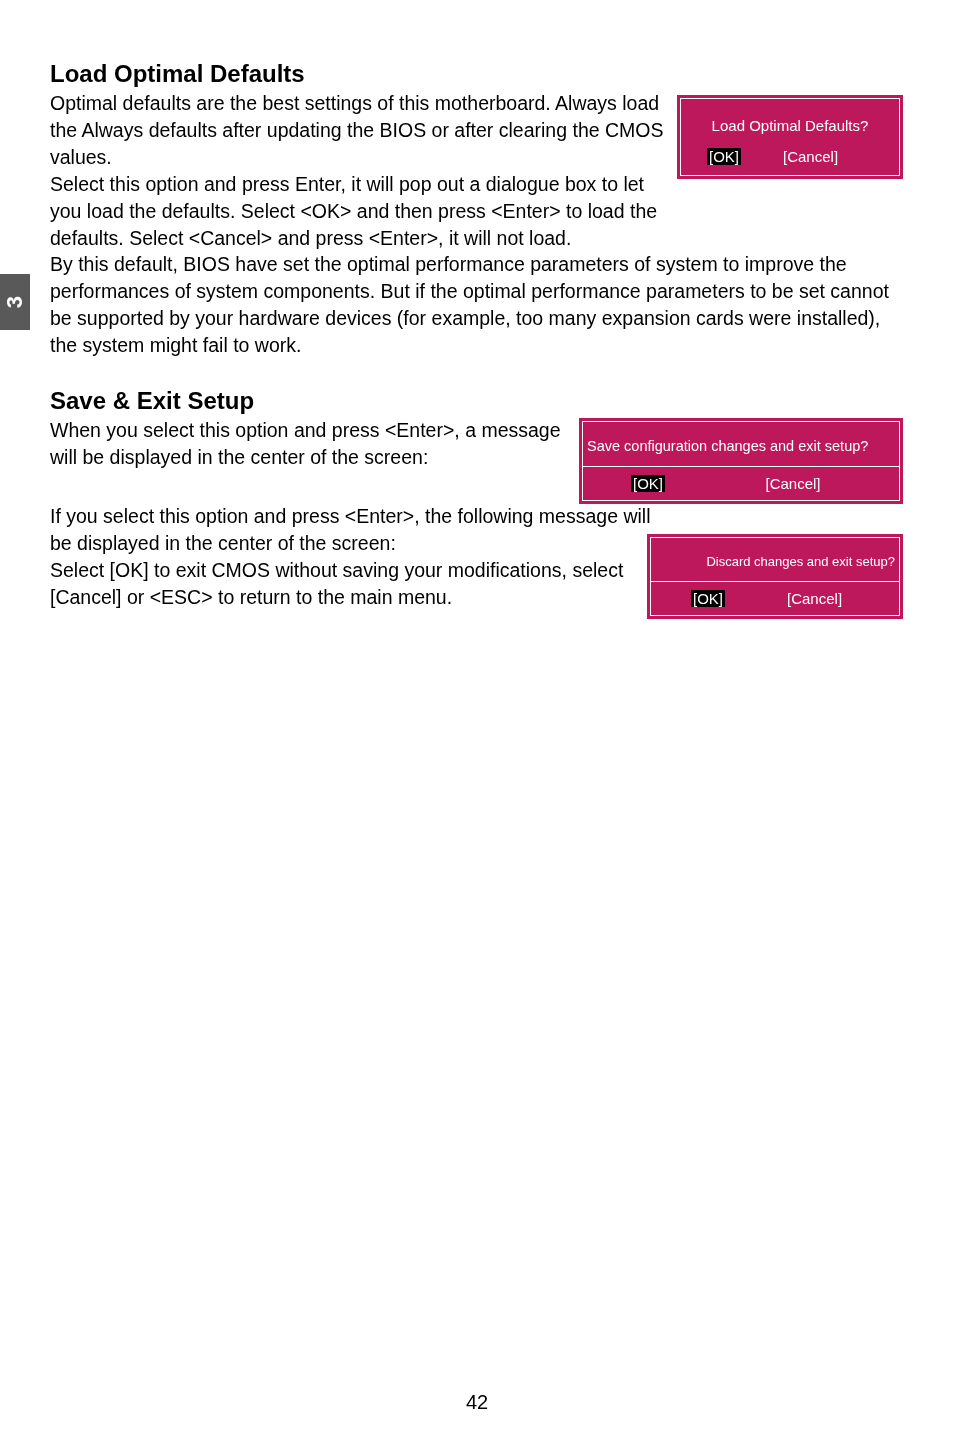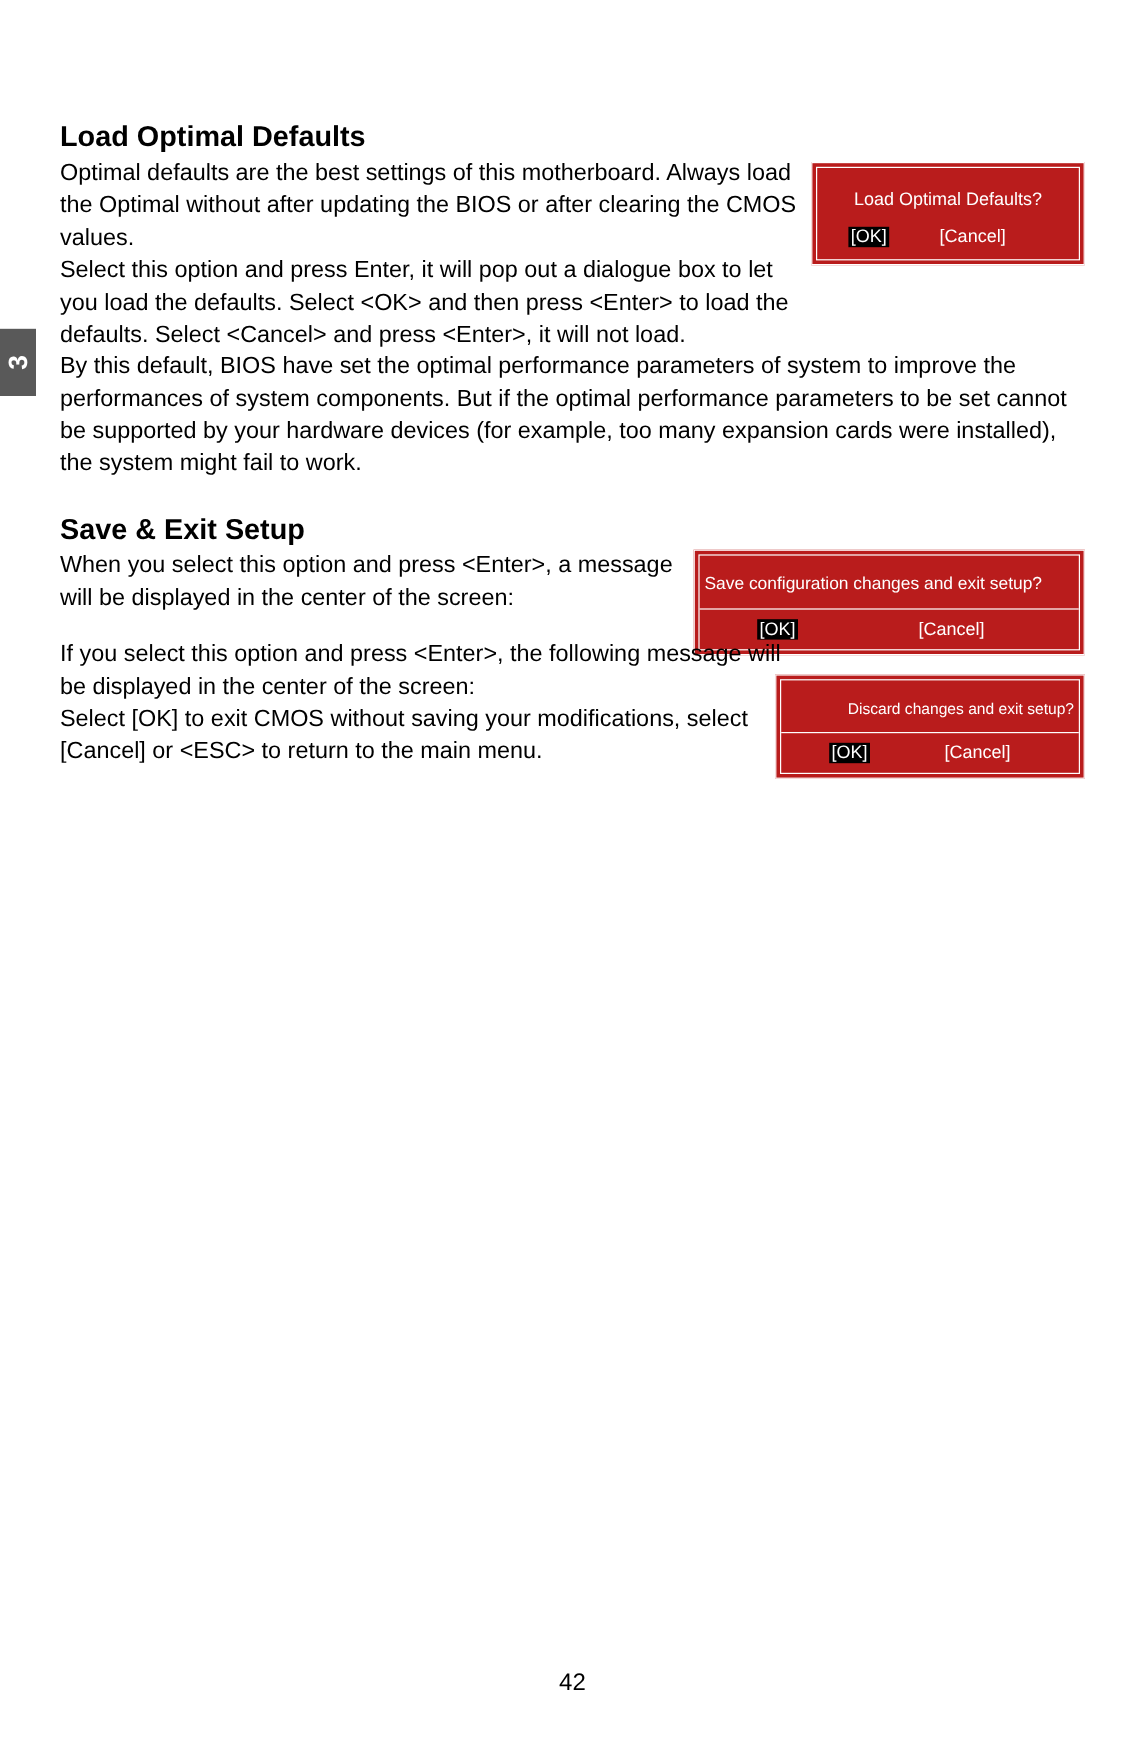--- a/index.html
+++ b/index.html
@@ -42,34 +42,33 @@
     font-weight: bold;
     margin-bottom: 2px;
   }
   .body-text {
     font-size: 19.5px;
     line-height: 1.38;
   }
   .section1-wrap {
     position: relative;
     margin-bottom: 28px;
-    margin-top: 41px;
   }
   .section2-wrap {
     position: relative;
-    margin-bottom: 20px;
+    margin-bottom: 32px;
   }
   .section3-wrap {
     position: relative;
     margin-bottom: 28px;
   }
   .dialog {
     position: absolute;
     border: 1px solid #fff;
-    background: #b91c1c;
+    background: #be185d;
     color: #fff;
   }
   .dialog-inner {
     border: 1px solid #fff;
     margin: 3px;
   }
   .dialog1 {
     right: 0;
     top: 34px;
     width: 228px;
@@ -164,21 +163,21 @@
 <body>
 
 <div class="side-tab">
   <span>3</span>
 </div>
 
 <div class="content">
 
   <div class="section1-wrap">
     <h2 class="heading">Load Optimal Defaults</h2>
-    <div class="txt-narrow1 body-text">Optimal defaults are the best settings of this motherboard. Always load the Optimal without after updating the BIOS or after clearing the CMOS values.</div>
+    <div class="txt-narrow1 body-text">Optimal defaults are the best settings of this motherboard. Always load the Always defaults after updating the BIOS or after clearing the CMOS values.</div>
     <div class="txt-narrow1 body-text">Select this option and press Enter, it will pop out a dialogue box to let you load the defaults. Select &lt;OK&gt; and then press &lt;Enter&gt; to load the defaults. Select &lt;Cancel&gt; and press &lt;Enter&gt;, it will not load.</div>
     <div class="body-text">By this default, BIOS have set the optimal performance parameters of system to improve the performances of system components. But if the optimal performance parameters to be set cannot be supported by your hardware devices (for example, too many expansion cards were installed), the system might fail to work.</div>
 
     <div class="dialog dialog1">
       <div class="dialog-inner">
         <div class="msg">Load Optimal Defaults?</div>
         <div class="btns">
           <span class="ok">[OK]</span>
           <span>[Cancel]</span>
         </div>

